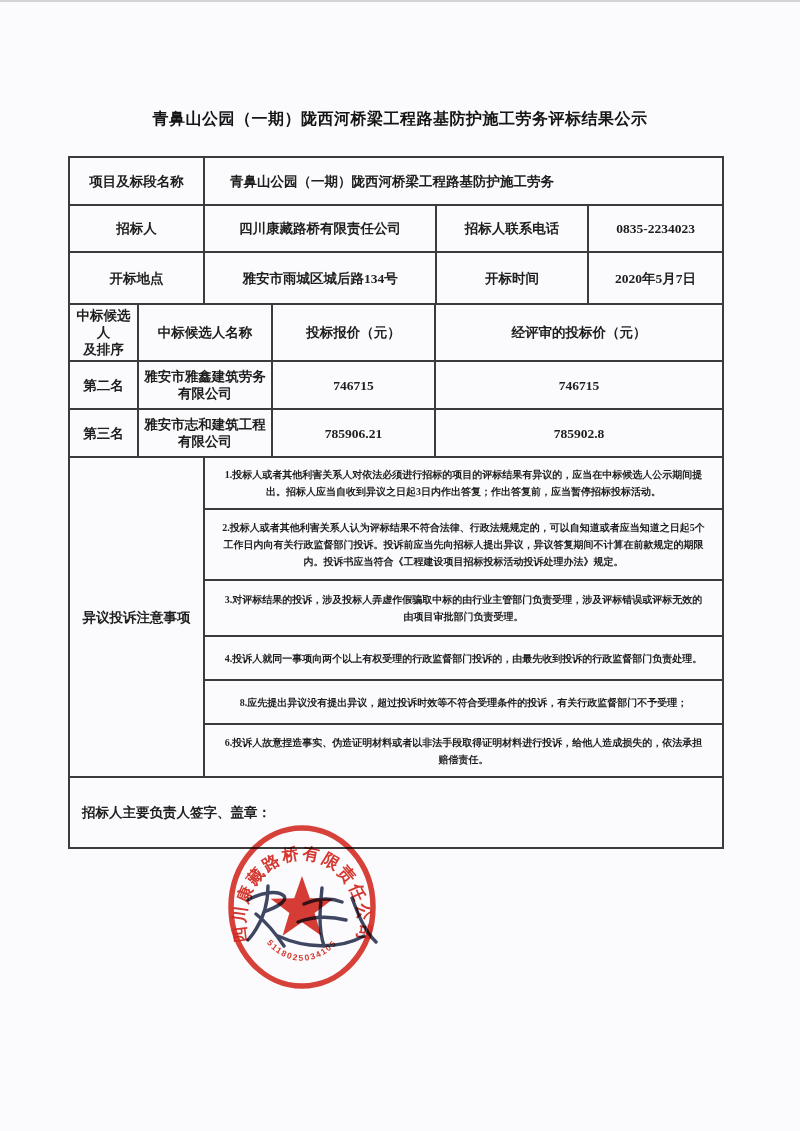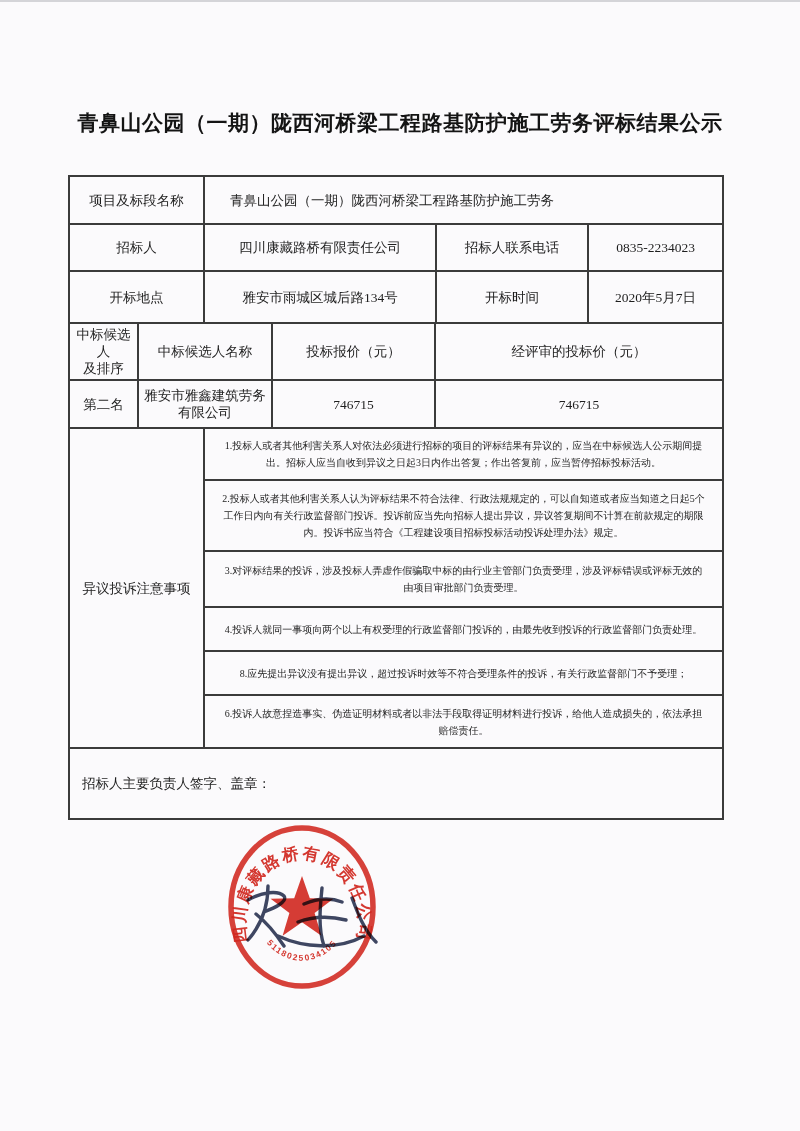--- a/index.html
+++ b/index.html
@@ -5,24 +5,24 @@
   html,body { margin:0; padding:0; background:#e9e8ec; }
   .page {
     position:relative; width:800px; height:1131px; margin:0 auto;
     background:#fbfafc; overflow:hidden;
     font-family:"Liberation Serif","DejaVu Serif",serif;
     color:#1e1e1e;
   }
   .scan-edge { position:absolute; top:0; left:0; width:100%; height:2px; background:#8d8d96; opacity:.35; }
   .title {
     position:absolute; top:109px; left:0; width:100%;
-    text-align:center; font-size:21px; font-weight:bold; letter-spacing:.5px;
+    text-align:center; font-size:16px; font-weight:bold; letter-spacing:.5px;
     font-family:Liberation Sans, sans-serif; color:#141414;
   }
-  .doc { position:absolute; left:68px; top:175px; width:640px; }
+  .doc { position:absolute; left:68px; top:156px; width:640px;font-weight:bold; }
   table { border-collapse:collapse; table-layout:fixed; width:654px; }
   .t2, .t3, .t4 { margin-top:-2px; }
   td {
     border:2px solid #3b3b3b; text-align:center; vertical-align:middle;
     font-size:13.5px; line-height:17px; padding:2px 5px;
     word-break:break-all; overflow:hidden;
   }
   td.left { text-align:left; padding-left:25px; }
   td.note {
     text-align:center; font-size:10px; line-height:17px; padding:4px 17px;
@@ -89,20 +89,26 @@
         <td class="lab">中标候选人名称</td>
         <td class="lab">投标报价（元）</td>
         <td class="lab">经评审的投标价（元）</td>
       </tr>
       <tr style="height:48px">
         <td>第二名</td>
         <td>雅安市雅鑫建筑劳务有限公司</td>
         <td>746715</td>
         <td>746715</td>
       </tr>
+      <tr style="height:48px">
+        <td>第三名</td>
+        <td>雅安市志和建筑工程有限公司</td>
+        <td>785906.21</td>
+        <td>785902.8</td>
+      </tr>
     </tbody>
       </table>
 
     <table class="t3">
       <colgroup>
           <col style="width:135px">
           <col style="width:519px">
         </colgroup>
       <tbody>
           <tr style="height:52px">

